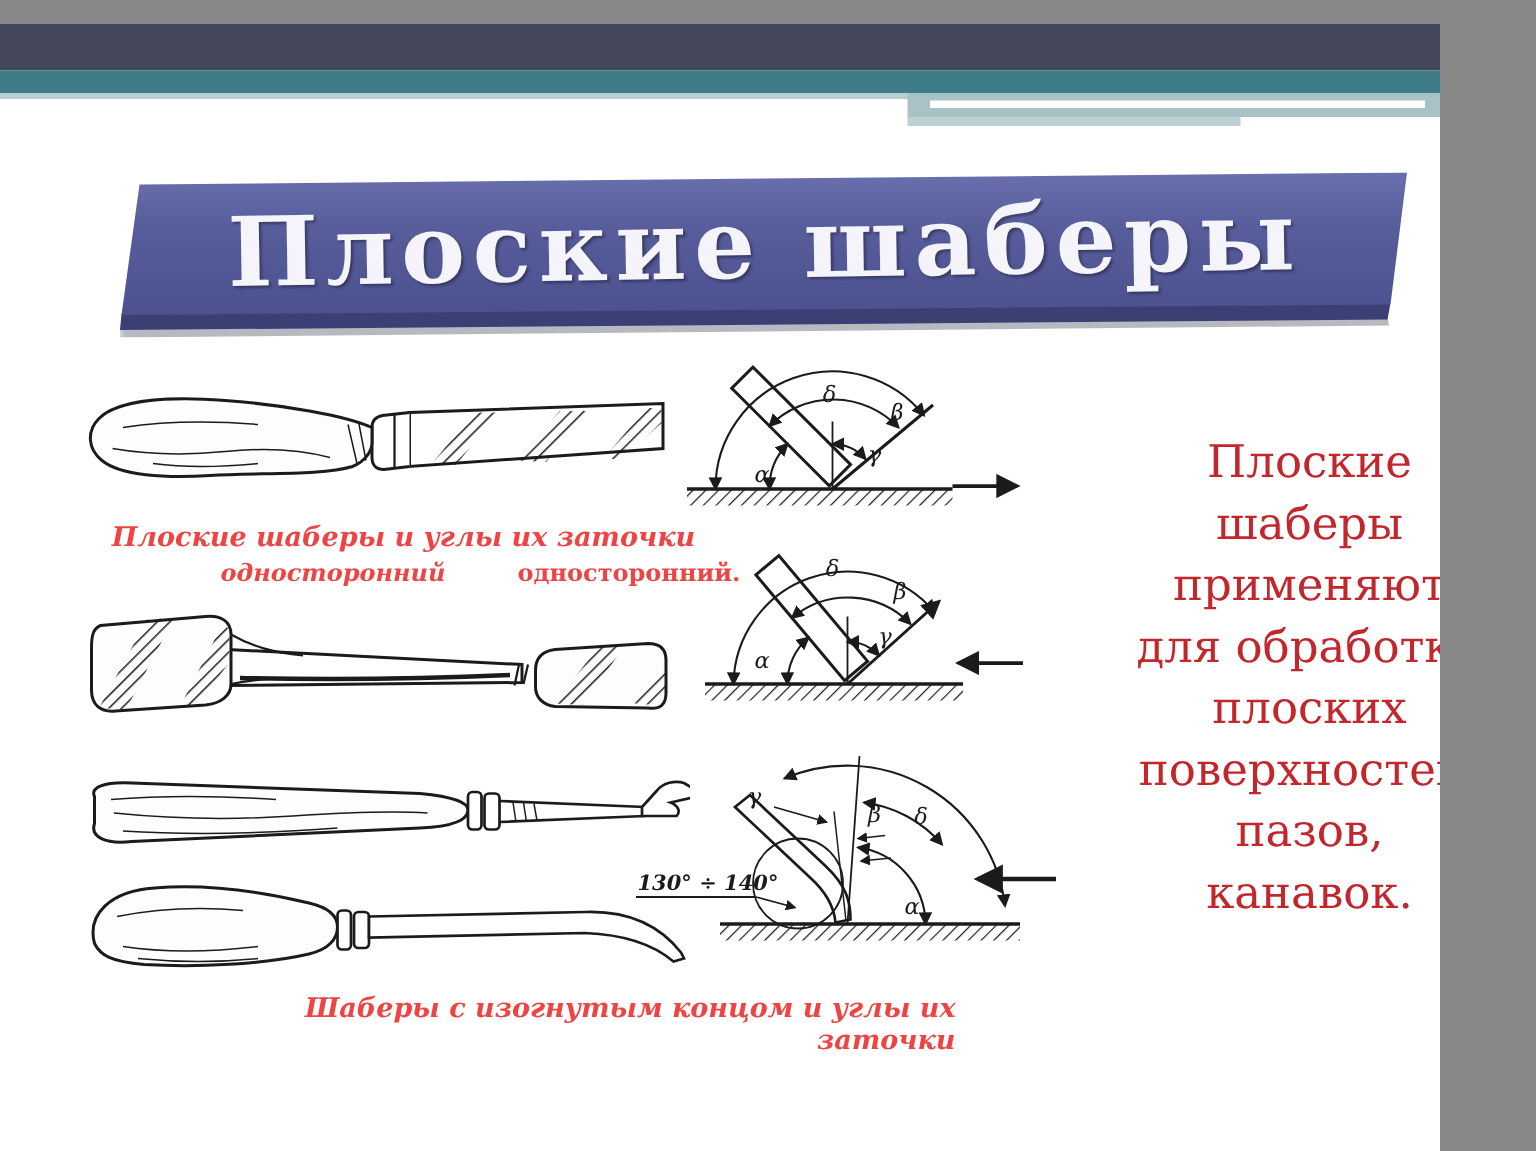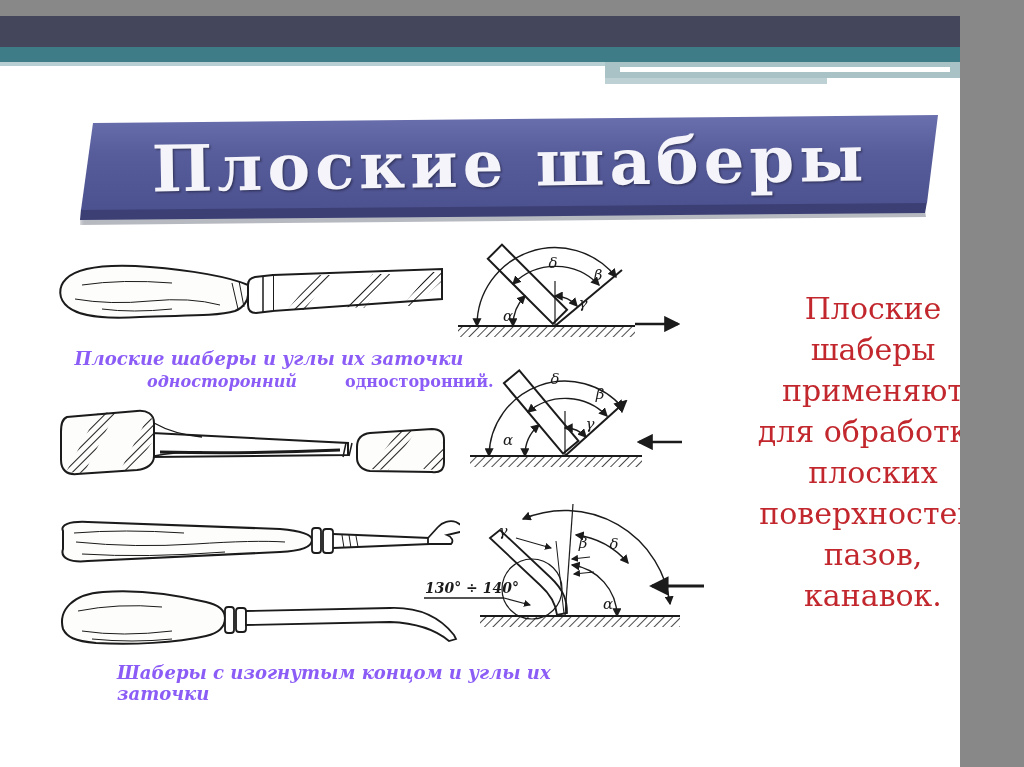--- a/index.html
+++ b/index.html
@@ -30,27 +30,27 @@
   .banner-edge{left:0;top:0;width:860px;height:110px;background:#3c3f74;
     clip-path:polygon(1px 96px,847px 89px,845px 100px,0px 107px);}
   .banner-shadow{left:0;top:0;width:860px;height:118px;background:rgba(110,115,130,.5);
     clip-path:polygon(0px 105px,845px 98px,846px 104px,0px 112px);filter:blur(2px);}
   .banner-title{left:0;top:2px;width:860px;height:96px;display:flex;align-items:center;
     justify-content:center;transform:rotate(-0.9deg);
     font-size:64px;font-weight:bold;letter-spacing:5px;color:#f4f4fa;
     text-shadow:1.5px 1.5px 2px rgba(0,0,0,.35);}
 
   
-  .cap{color:#8b5cf6;}
+  .cap{color:#ef4444;}
   .cap-top{left:64px;top:332px;width:410px;text-align:center;
     font-size:18px;font-weight:bold;font-style:italic;}
   .cap-sub{top:356px;font-size:16px;font-weight:bold;}
   .cap-sub-left{left:147px;font-style:italic;}
   .cap-sub-right{left:345px;}
-  .cap-bottom{left:117px;top:646px;width:520px;text-align:left;
+  .cap-bottom{left:117px;top:646px;width:520px;text-align:right;
     font-size:18px;font-weight:bold;font-style:italic;}
 
   
   .note{left:730px;top:272px;width:286px;text-align:center;color:#c2272d;
     font-size:30px;line-height:41px;white-space:pre-line;}
 
   
   .tools{left:40px;top:225px;width:420px;height:415px;}
   .angles{left:420px;top:225px;width:300px;height:400px;}
   svg{position:absolute;}

